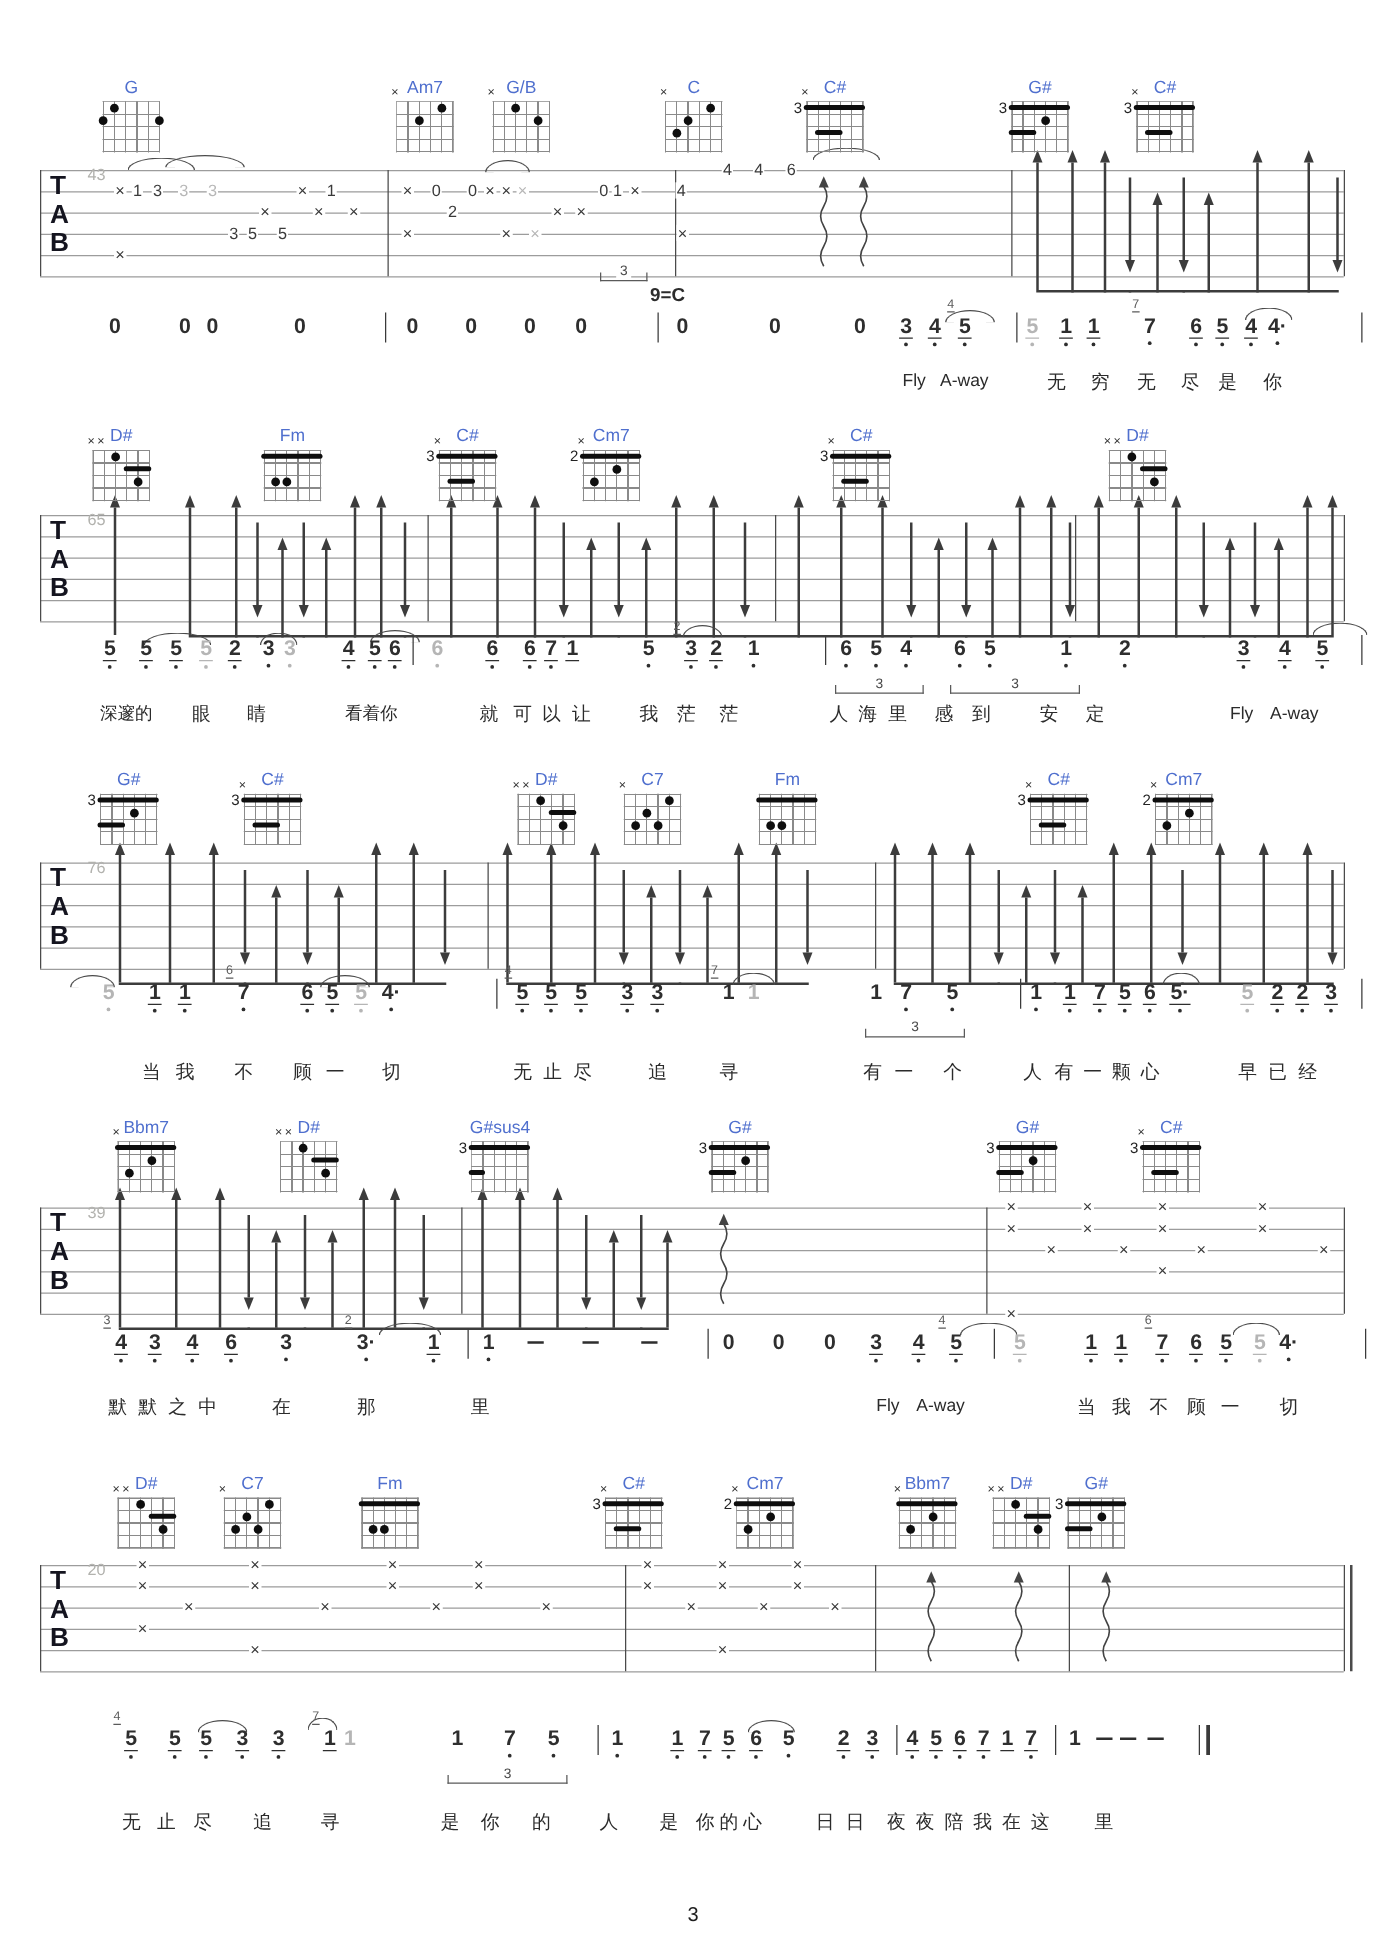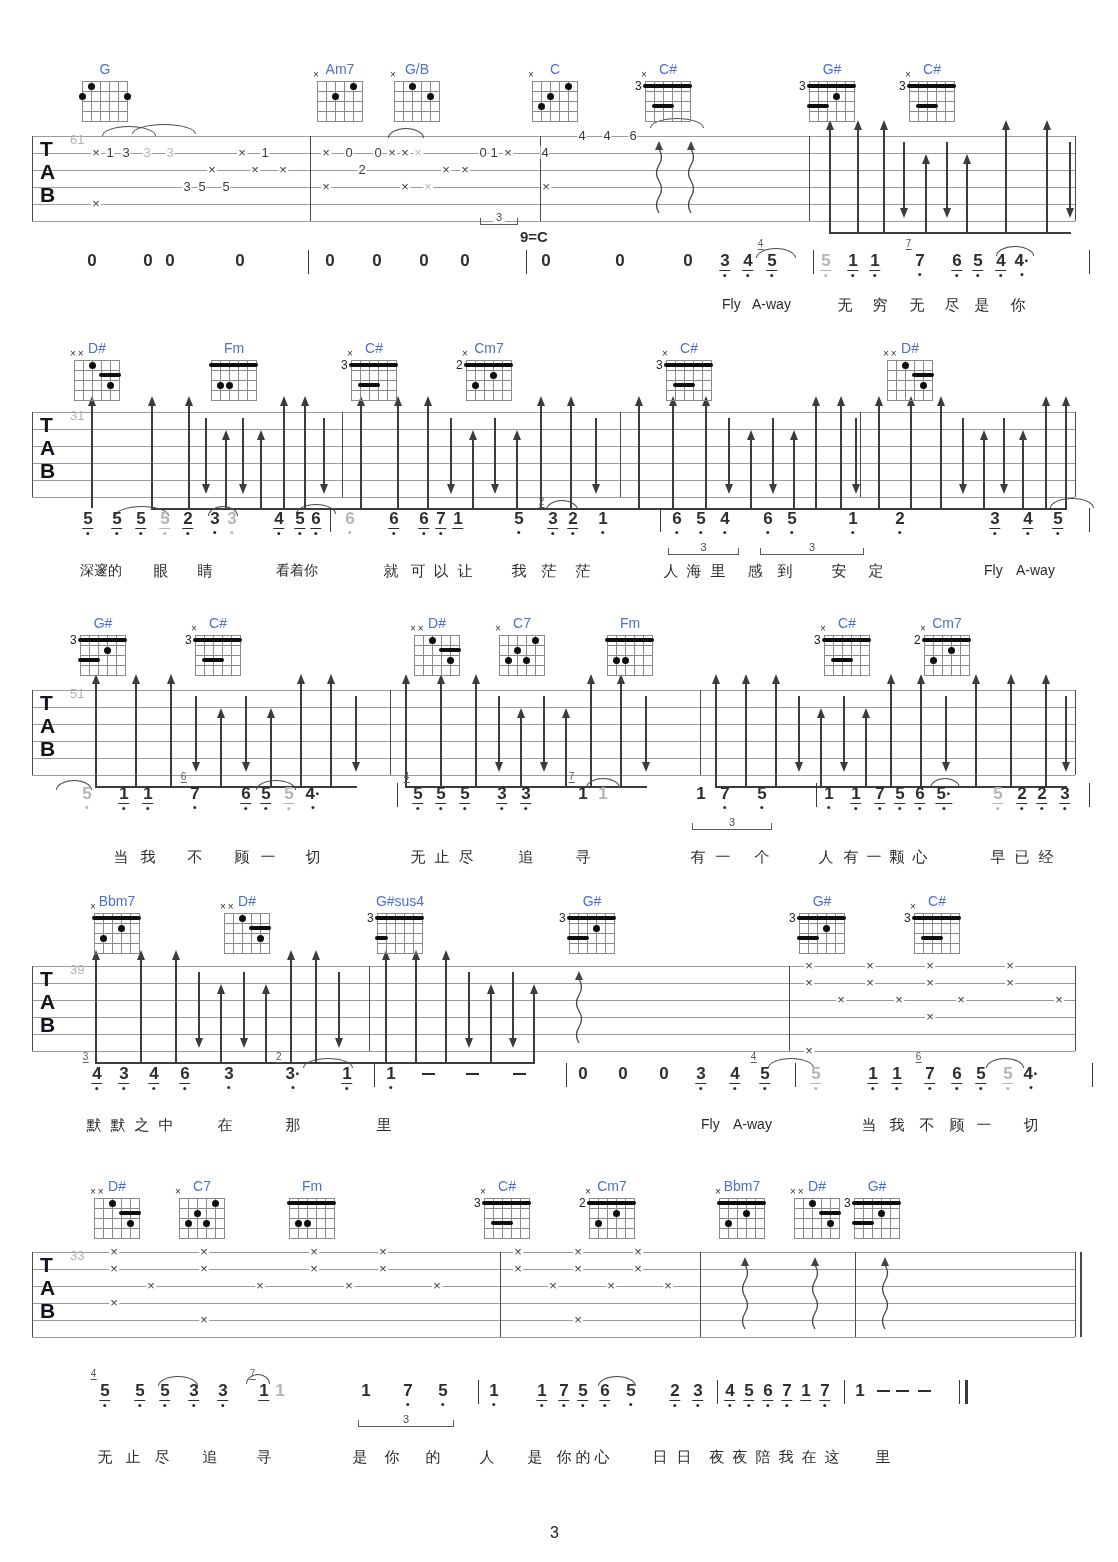--- a/index.html
+++ b/index.html
@@ -57,21 +57,21 @@
   <div class="pagenum" style="left:550px;top:1524px">3</div>
 <div class="staffline" style="left: 32px; width: 1043px; top: 136px;"></div>
     <div class="staffline" style="left: 32px; width: 1043px; top: 153px;"></div>
     <div class="staffline" style="left: 32px; width: 1043px; top: 170px;"></div>
     <div class="staffline" style="left: 32px; width: 1043px; top: 187px;"></div>
     <div class="staffline" style="left: 32px; width: 1043px; top: 204px;"></div>
     <div class="staffline" style="left: 32px; width: 1043px; top: 221px;"></div>
     <div class="tabletter" style="left: 40px; top: 138px;">T</div>
     <div class="tabletter" style="left: 40px; top: 161px;">A</div>
     <div class="tabletter" style="left: 40px; top: 184px;">B</div>
-    <div class="mnum" style="left: 70px; top: 132px;">61</div>
+    <div class="mnum" style="left: 70px; top: 132px;">43</div>
     <div class="bar" style="left: 32px; top: 136px; height: 85px;"></div>
     <div class="bar" style="left: 310px; top: 136px; height: 85px;"></div>
     <div class="bar" style="left: 540px; top: 136px; height: 85px;"></div>
     <div class="bar" style="left: 809px; top: 136px; height: 85px;"></div>
     <div class="bar" style="left: 1075px; top: 136px; height: 85px;"></div>
     <div class="glyph" style="left: 96px; top: 153px;">×</div>
     <div class="glyph" style="left: 110px; top: 153px;">1</div>
     <div class="glyph" style="left: 126px; top: 153px;">3</div>
     <div class="glyph gray" style="left: 147px; top: 153px;">3</div>
     <div class="glyph gray" style="left: 170px; top: 153px;">3</div>
@@ -257,21 +257,21 @@
     </div>
     <div class="staffline" style="left: 32px; width: 1043px; top: 412px;"></div>
     <div class="staffline" style="left: 32px; width: 1043px; top: 429px;"></div>
     <div class="staffline" style="left: 32px; width: 1043px; top: 446px;"></div>
     <div class="staffline" style="left: 32px; width: 1043px; top: 463px;"></div>
     <div class="staffline" style="left: 32px; width: 1043px; top: 480px;"></div>
     <div class="staffline" style="left: 32px; width: 1043px; top: 497px;"></div>
     <div class="tabletter" style="left: 40px; top: 414px;">T</div>
     <div class="tabletter" style="left: 40px; top: 437px;">A</div>
     <div class="tabletter" style="left: 40px; top: 460px;">B</div>
-    <div class="mnum" style="left: 70px; top: 408px;">31</div>
+    <div class="mnum" style="left: 70px; top: 408px;">65</div>
     <div class="bar" style="left: 32px; top: 412px; height: 85px;"></div>
     <div class="bar" style="left: 342px; top: 412px; height: 85px;"></div>
     <div class="bar" style="left: 620px; top: 412px; height: 85px;"></div>
     <div class="bar" style="left: 860px; top: 412px; height: 85px;"></div>
     <div class="bar" style="left: 1075px; top: 412px; height: 85px;"></div>
     <div class="arrow" style="left: 91px; top: 406px; height: 102px;">
       <div class="ahead up"></div>
     </div>
     <div class="arrow" style="left: 151px; top: 406px; height: 102px;">
       <div class="ahead up"></div>
@@ -543,21 +543,21 @@
     </div>
     <div class="staffline" style="left: 32px; width: 1043px; top: 690px;"></div>
     <div class="staffline" style="left: 32px; width: 1043px; top: 707px;"></div>
     <div class="staffline" style="left: 32px; width: 1043px; top: 724px;"></div>
     <div class="staffline" style="left: 32px; width: 1043px; top: 741px;"></div>
     <div class="staffline" style="left: 32px; width: 1043px; top: 758px;"></div>
     <div class="staffline" style="left: 32px; width: 1043px; top: 775px;"></div>
     <div class="tabletter" style="left: 40px; top: 692px;">T</div>
     <div class="tabletter" style="left: 40px; top: 715px;">A</div>
     <div class="tabletter" style="left: 40px; top: 738px;">B</div>
-    <div class="mnum" style="left: 70px; top: 686px;">51</div>
+    <div class="mnum" style="left: 70px; top: 686px;">76</div>
     <div class="bar" style="left: 32px; top: 690px; height: 85px;"></div>
     <div class="bar" style="left: 390px; top: 690px; height: 85px;"></div>
     <div class="bar" style="left: 700px; top: 690px; height: 85px;"></div>
     <div class="bar" style="left: 1075px; top: 690px; height: 85px;"></div>
     <div class="arrow" style="left: 95px; top: 684px; height: 102px;">
       <div class="ahead up"></div>
     </div>
     <div class="arrow" style="left: 135px; top: 684px; height: 102px;">
       <div class="ahead up"></div>
     </div>
@@ -1013,21 +1013,21 @@
     </div>
     <div class="staffline" style="left: 32px; width: 1043px; top: 1252px;"></div>
     <div class="staffline" style="left: 32px; width: 1043px; top: 1269px;"></div>
     <div class="staffline" style="left: 32px; width: 1043px; top: 1286px;"></div>
     <div class="staffline" style="left: 32px; width: 1043px; top: 1303px;"></div>
     <div class="staffline" style="left: 32px; width: 1043px; top: 1320px;"></div>
     <div class="staffline" style="left: 32px; width: 1043px; top: 1337px;"></div>
     <div class="tabletter" style="left: 40px; top: 1254px;">T</div>
     <div class="tabletter" style="left: 40px; top: 1277px;">A</div>
     <div class="tabletter" style="left: 40px; top: 1300px;">B</div>
-    <div class="mnum" style="left: 70px; top: 1248px;">33</div>
+    <div class="mnum" style="left: 70px; top: 1248px;">20</div>
     <div class="bar" style="left: 32px; top: 1252px; height: 85px;"></div>
     <div class="bar" style="left: 500px; top: 1252px; height: 85px;"></div>
     <div class="bar" style="left: 700px; top: 1252px; height: 85px;"></div>
     <div class="bar" style="left: 855px; top: 1252px; height: 85px;"></div>
     <div class="bar dbl" style="left: 1075px; top: 1252px; height: 85px;"></div>
     <div class="glyph" style="left: 114px; top: 1252px;">×</div>
     <div class="glyph" style="left: 114px; top: 1269px;">×</div>
     <div class="glyph" style="left: 204px; top: 1252px;">×</div>
     <div class="glyph" style="left: 204px; top: 1269px;">×</div>
     <div class="glyph" style="left: 314px; top: 1252px;">×</div>

